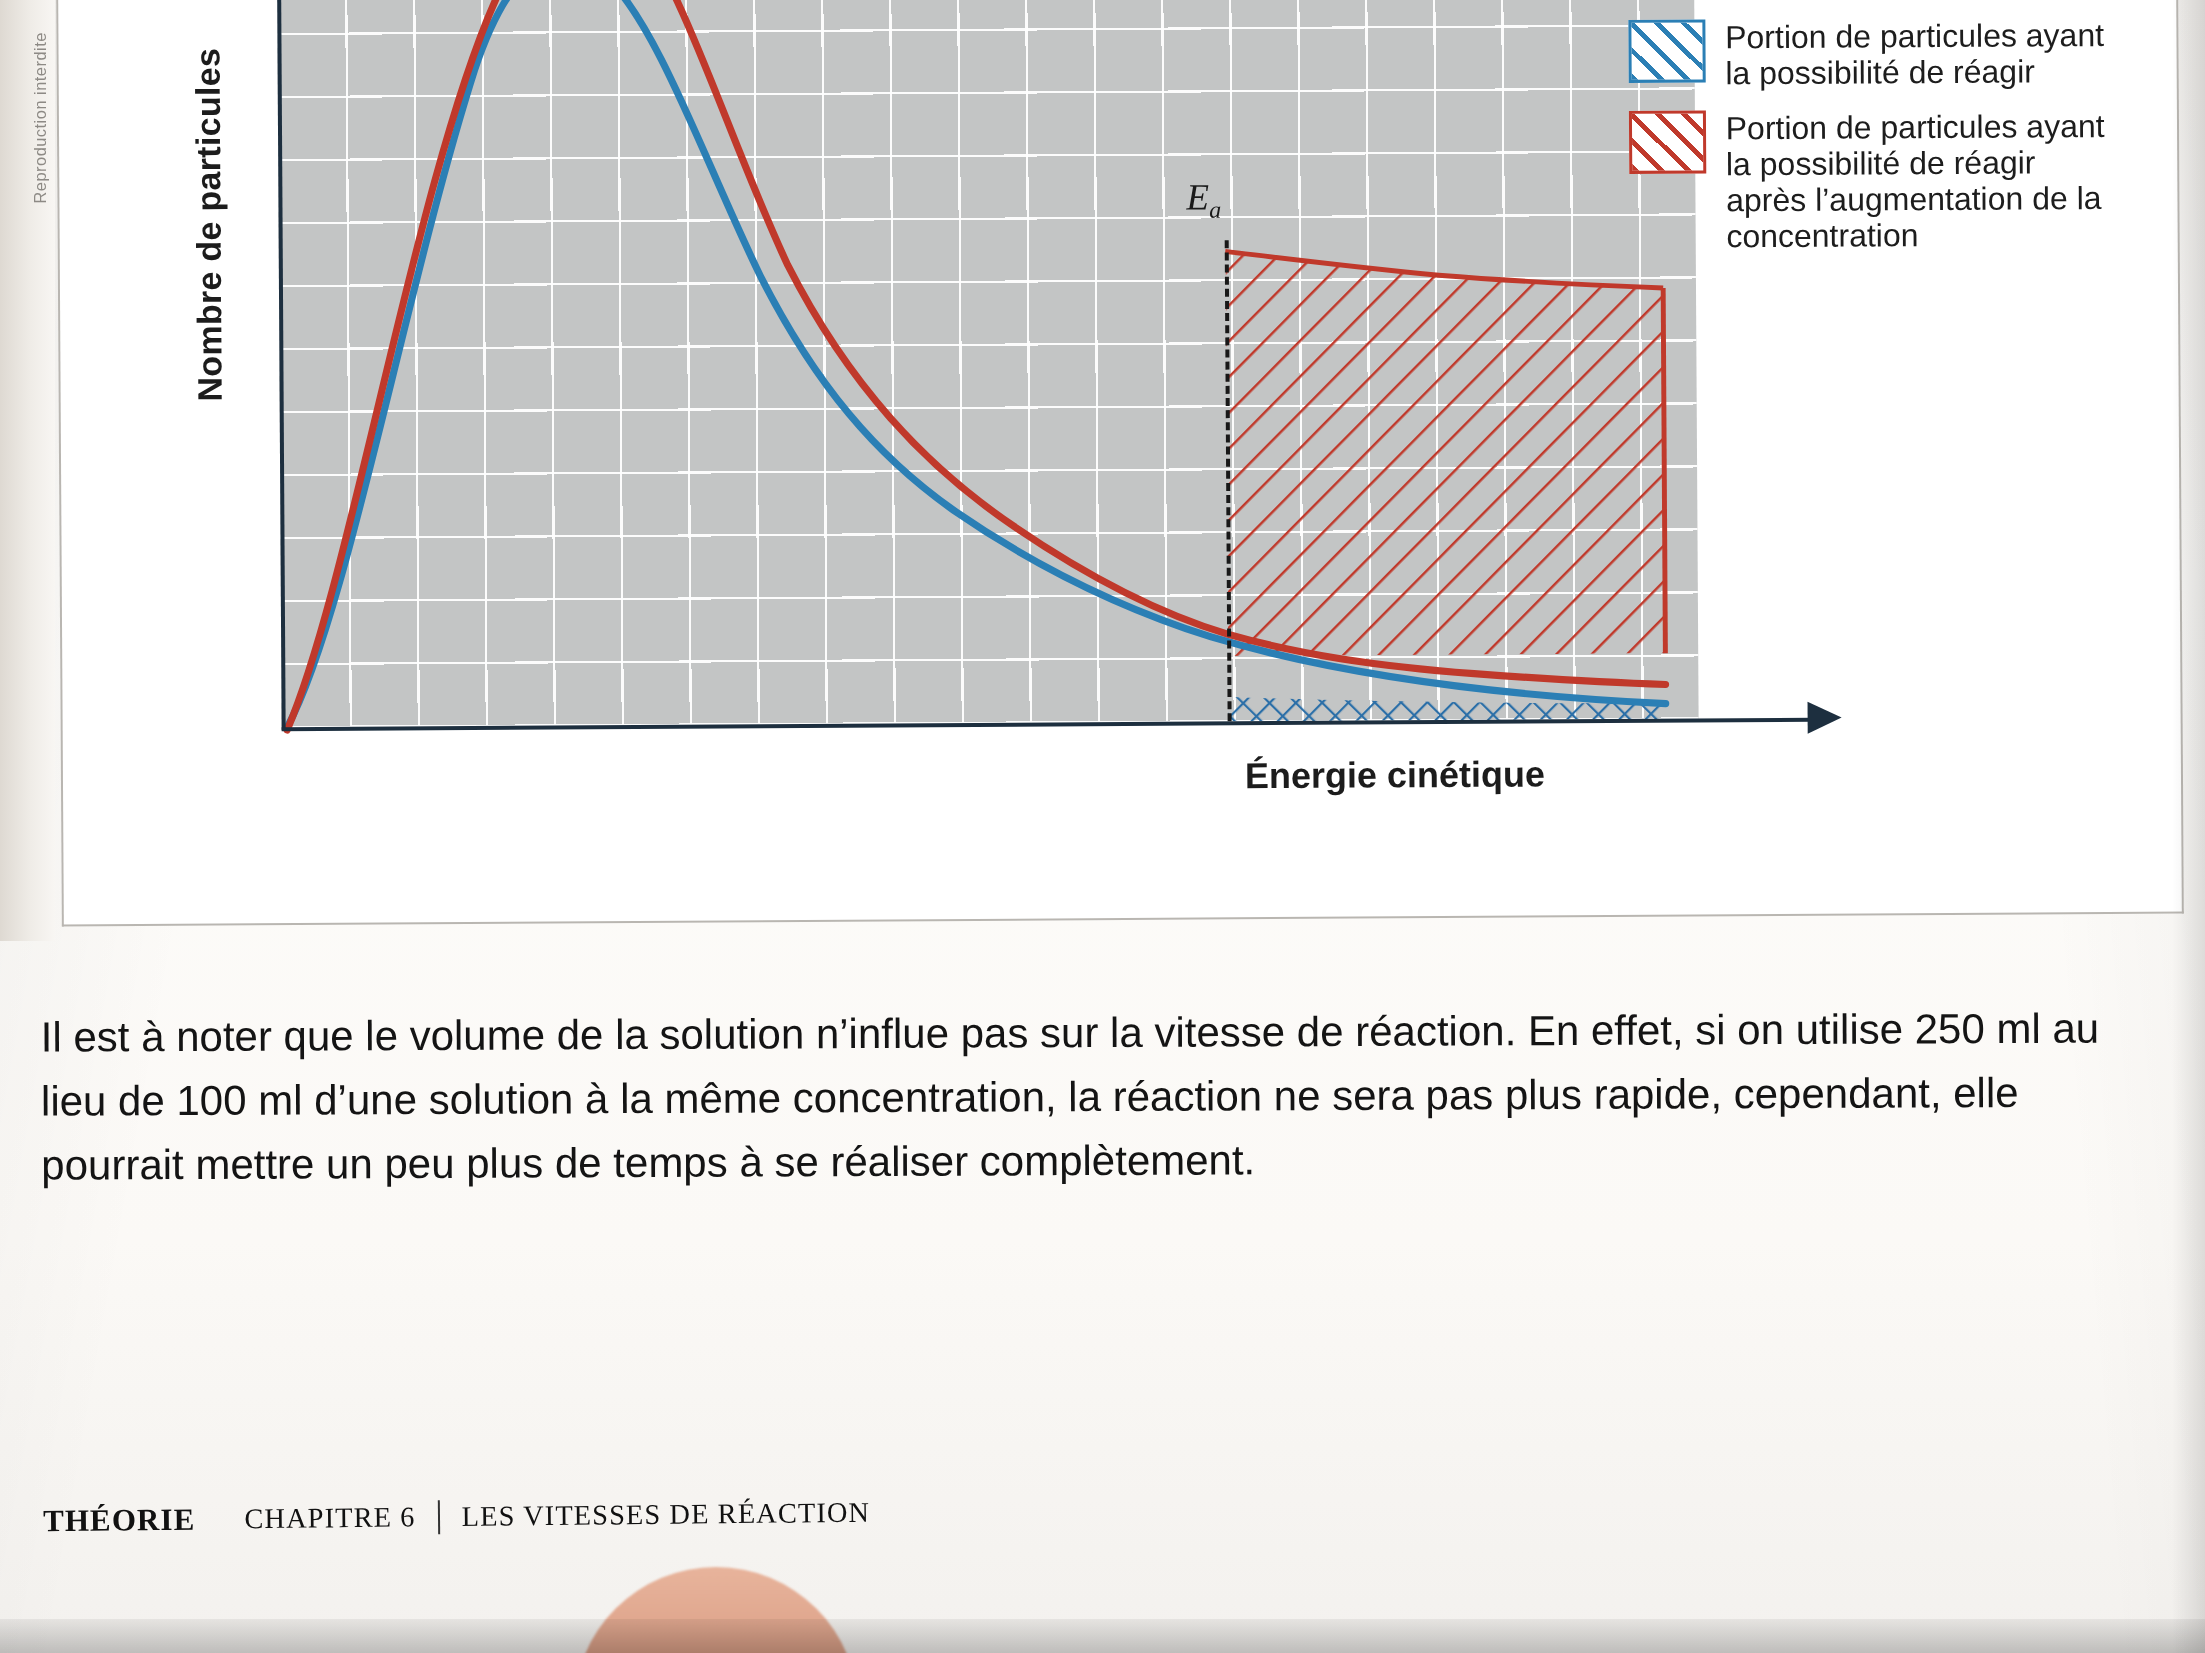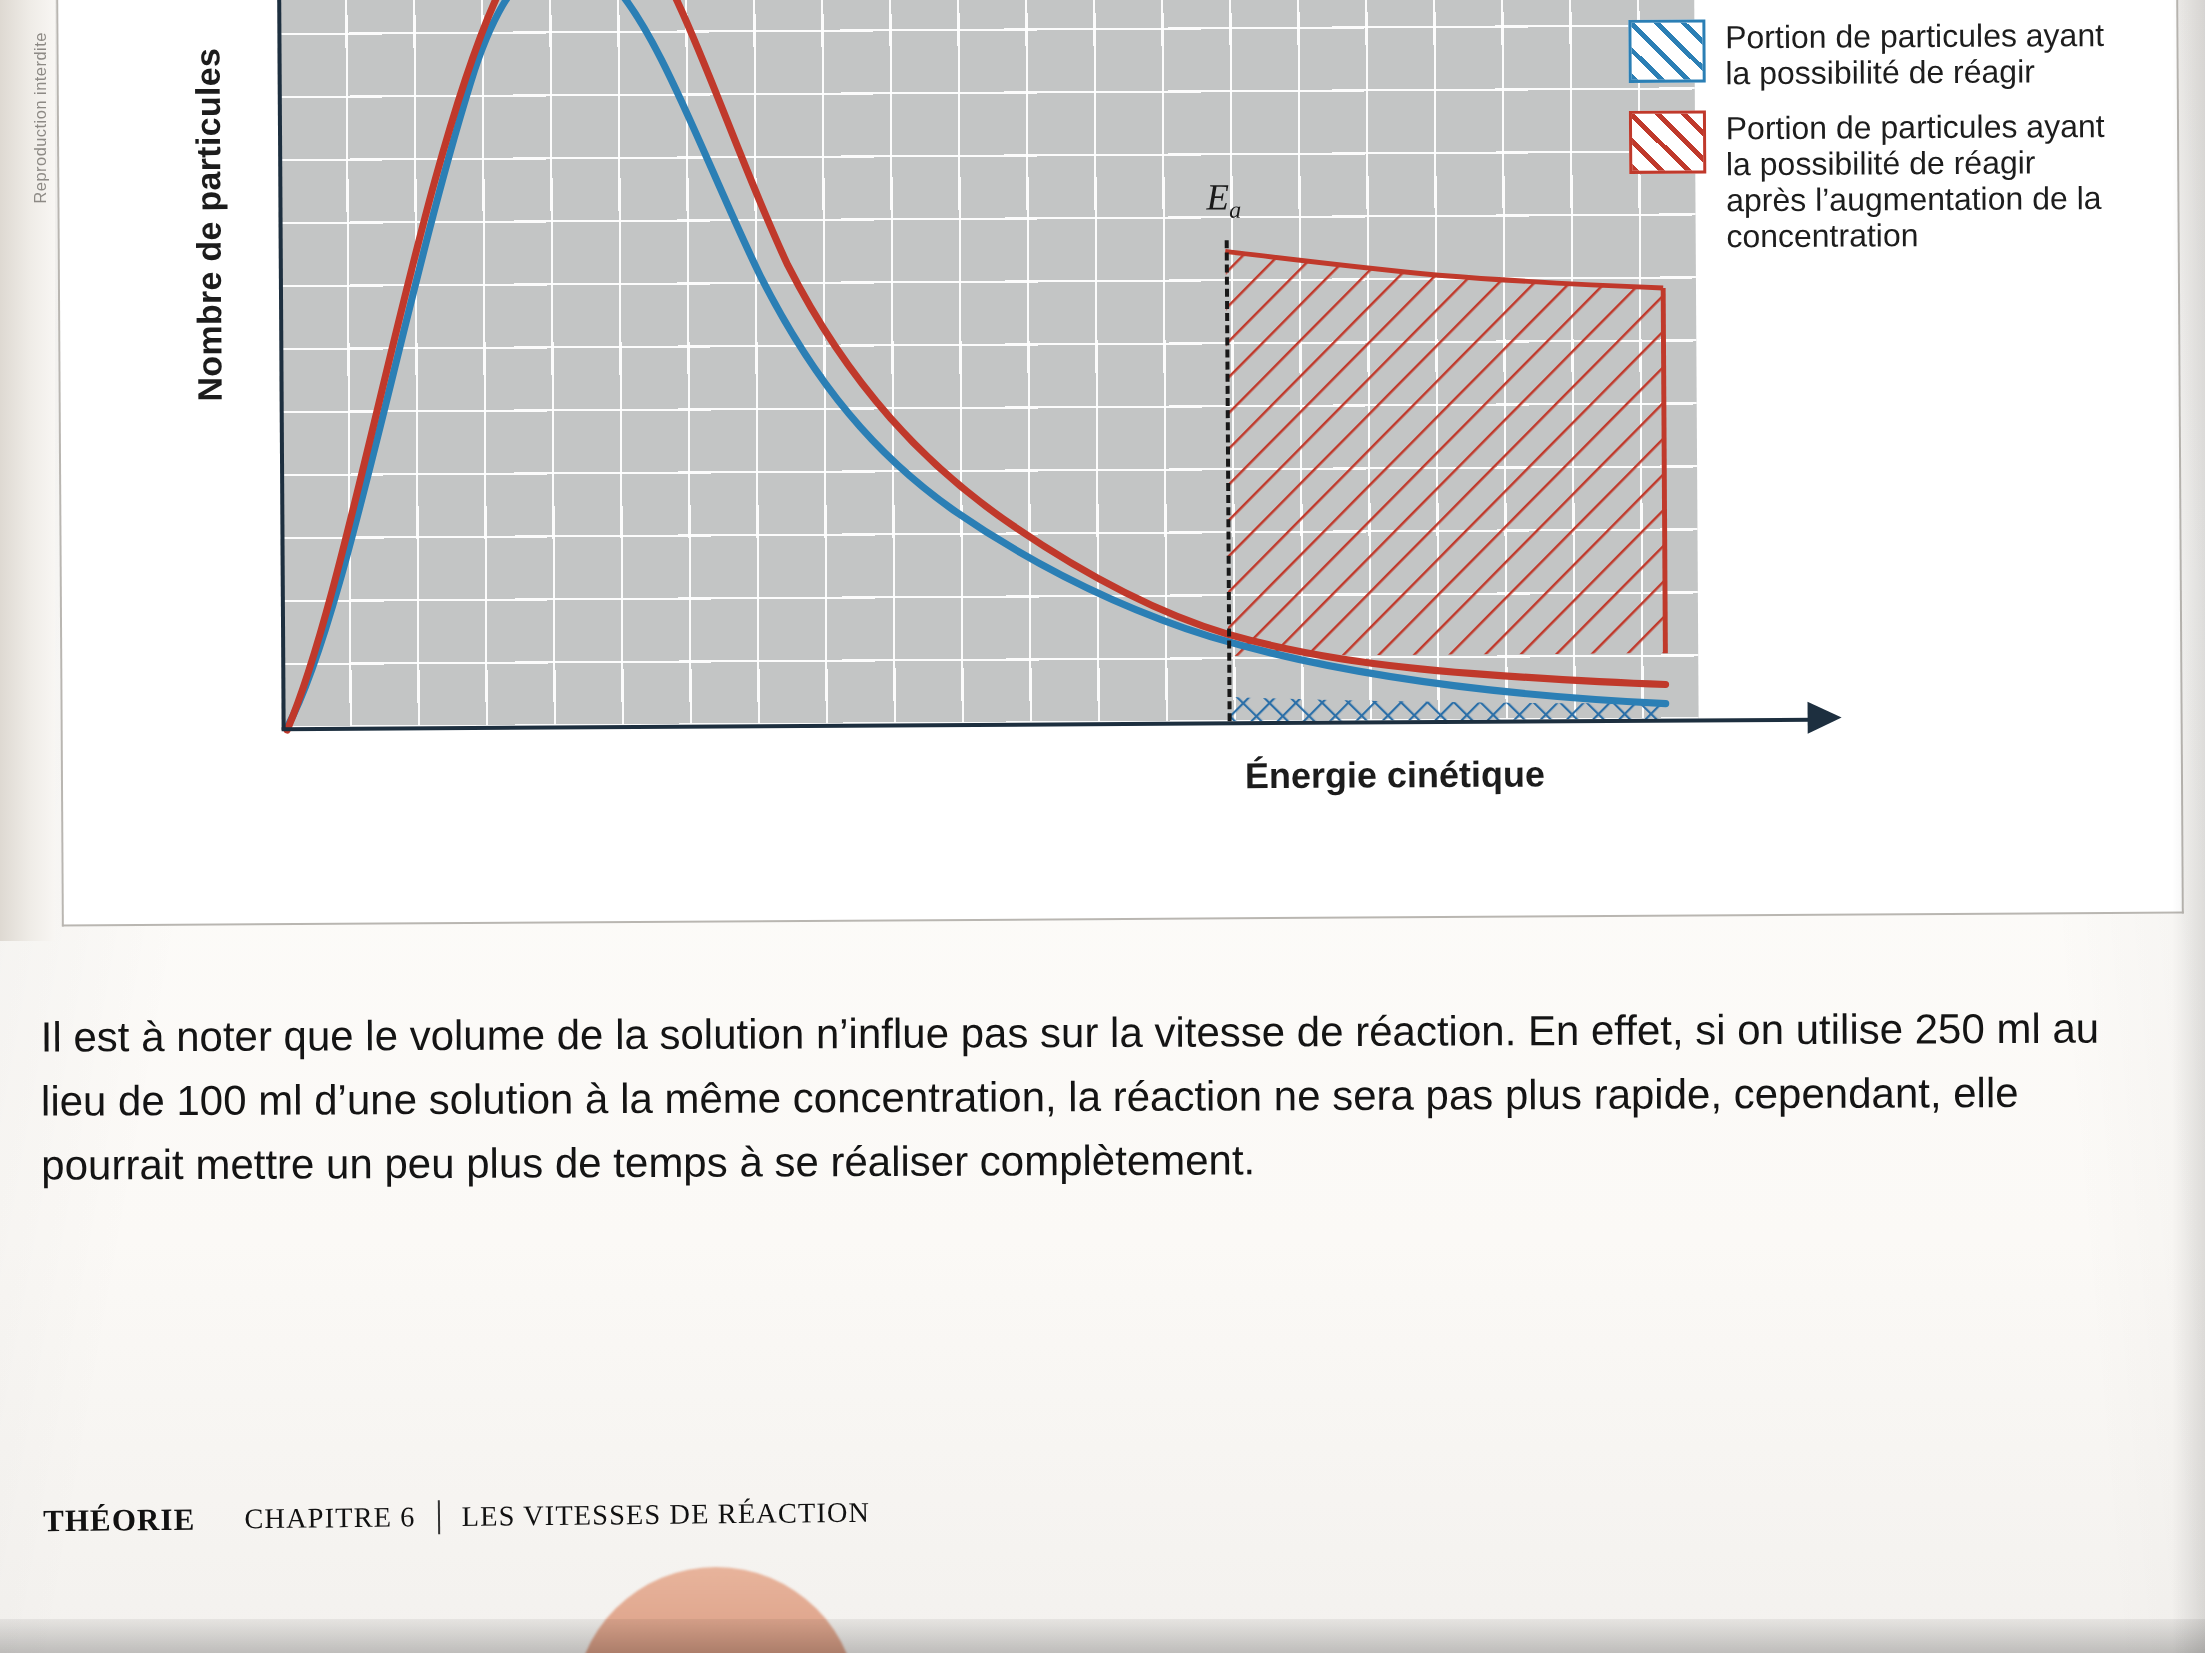--- a/index.html
+++ b/index.html
@@ -130,21 +130,21 @@
   .ea-line {
     position: absolute;
     left: 946px;
     top: 273px;
     width: 0;
     height: 481px;
     border-left: 4.9px dashed #181818;
   }
   .ea-label {
     position: absolute;
-    left: 928px;
+    left: 908px;
     top: 208px;
     font-size: 37px;
     font-style: italic;
     color: #1a1a1a;
     font-family: "Liberation Serif", serif;
   }
   .ea-label sub {
     font-size: 24px;
   }
   .xlabel {

